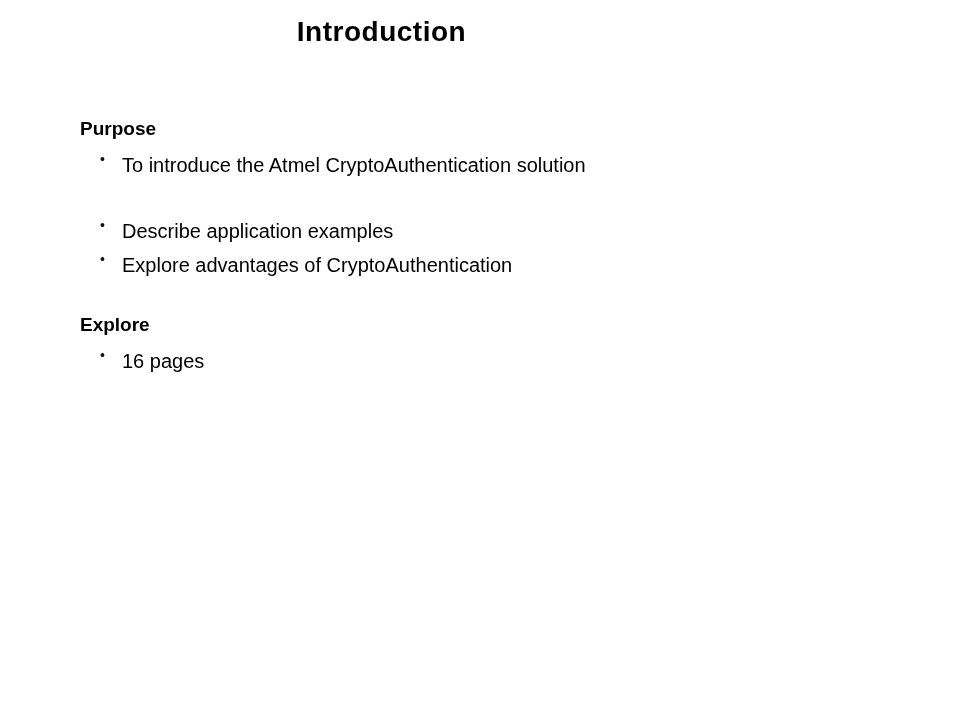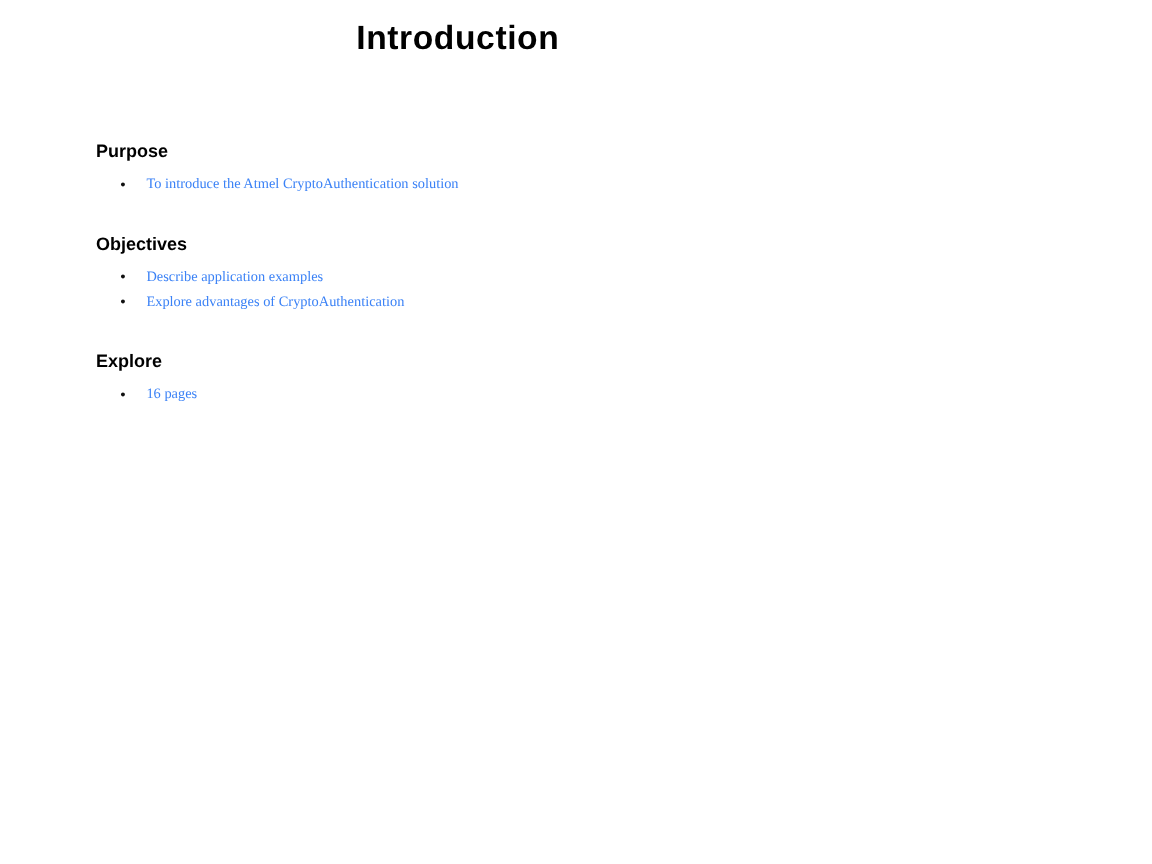--- a/index.html
+++ b/index.html
@@ -41,35 +41,35 @@
     .slide-content {
       padding: 60px 80px 40px 80px;
     }
 
     .section {
       margin-bottom: 32px;
     }
 
     .section-heading {
       font-family: Arial, sans-serif;
-      font-size: 15px;
+      font-size: 19px;
       font-weight: bold;
       color: #000000;
       margin-bottom: 8px;
     }
 
     .bullet-list {
       list-style: none;
       padding-left: 20px;
     }
 
     .bullet-list li {
-      font-family: Liberation Serif, serif;
-      font-size: 12px;
-      color: #3b82f6;
+      font-family: Liberation Sans, sans-serif;
+      font-size: 20px;
+      color: #000000;
       line-height: 1.7;
       position: relative;
       padding-left: 22px;
     }
 
     .bullet-list li::before {
       content: "•";
       position: absolute;
       left: 0;
       top: 0;
@@ -89,21 +89,20 @@
   <div class="slide-content">
 
     <div class="section">
       <div class="section-heading">Purpose</div>
       <ul class="bullet-list">
         <li>To introduce the Atmel CryptoAuthentication solution</li>
       </ul>
     </div>
 
     <div class="section">
-      <div class="section-heading">Objectives</div>
       <ul class="bullet-list">
         <li>Describe application examples</li>
         <li>Explore advantages of CryptoAuthentication</li>
       </ul>
     </div>
 
     <div class="section">
       <div class="section-heading">Explore</div>
       <ul class="bullet-list">
         <li>16 pages</li>

